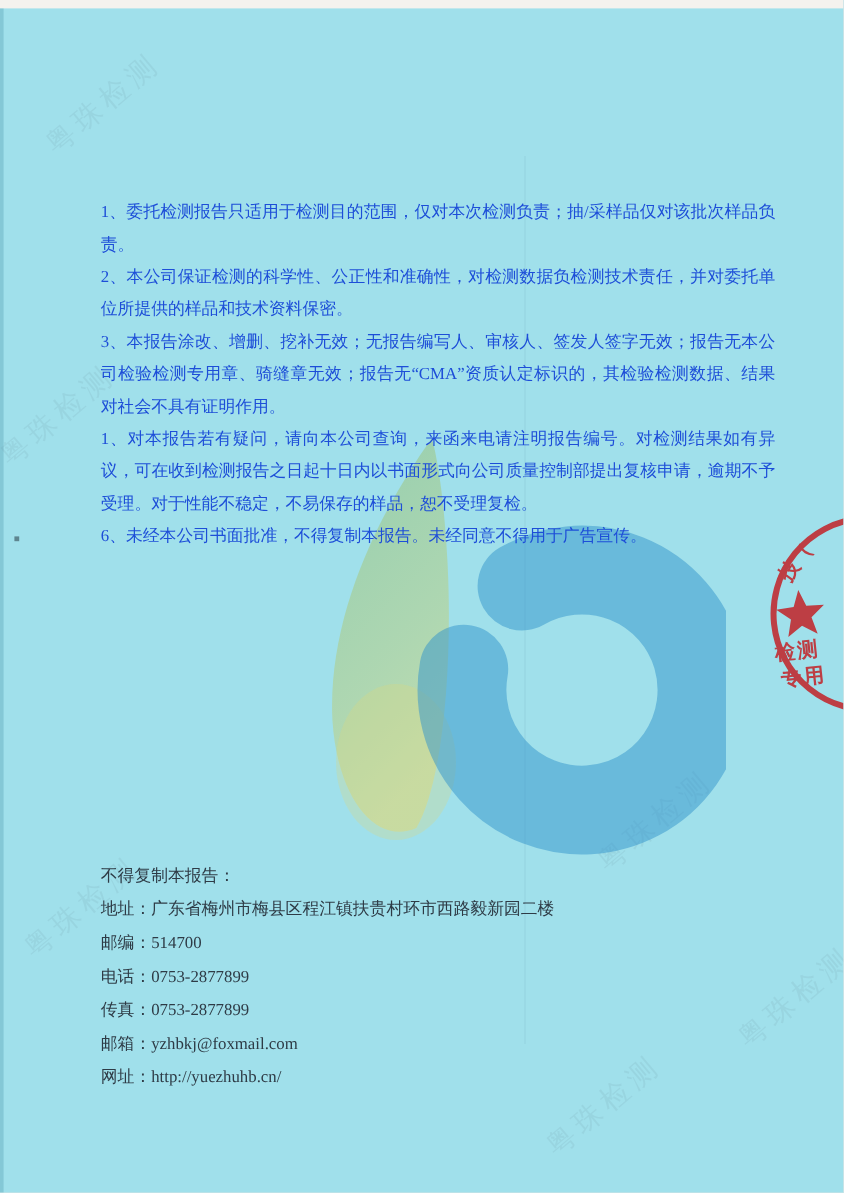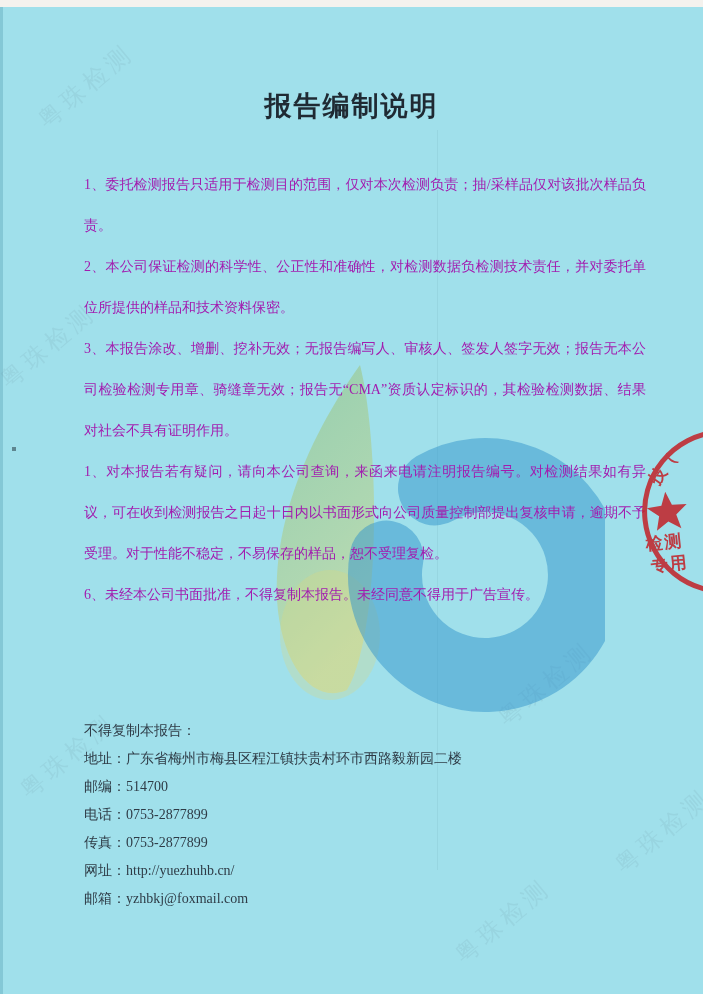--- a/index.html
+++ b/index.html
@@ -30,23 +30,23 @@
   }
   .doc-title {
     position: absolute; left: 0; top: 88px; width: 703px;
     text-align: center;
     font-size: 27px; font-weight: bold; letter-spacing: 2px;
     color: #1f2a33;
     font-family: "Liberation Sans", "DejaVu Sans", sans-serif;
   }
   .notice-list {
     position: absolute; left: 84px; top: 164px; width: 562px;
-    font-size: 14px; line-height: 41px;
+    font-size: 14px; line-height: 27px;
     text-align: justify;
-    color: #a21caf;
+    color: #1d4ed8;
   }
   .notice-list p { margin: 0; padding: 0; }
   .contact-block {
     position: absolute; left: 84px; top: 717px; width: 560px;
     font-size: 14px; line-height: 28px;
     color: #2e3b46;
   }
   .contact-row { display: flex; }
   .contact-label { white-space: pre; }
   .contact-value { white-space: pre; }
@@ -95,21 +95,20 @@
         <stop offset="0" stop-color="#8cbf7d"></stop>
         <stop offset="0.65" stop-color="#b9cf82"></stop>
         <stop offset="1" stop-color="#d9da7f"></stop>
       </linearGradient>
     </defs>
     <path d="M105,25 C55,95 18,180 22,260 C26,325 58,365 92,350 C115,310 122,210 118,130 C115,75 110,45 105,25 Z" fill="url(#leafg)" opacity="0.55"></path>
     <ellipse cx="75" cy="295" rx="50" ry="65" fill="#ddd97a" opacity="0.28"></ellipse>
     <path d="M 131.5 217.6 A 100 100 0 1 0 180 148.4" fill="none" stroke="#3193cb" stroke-width="74" stroke-linecap="round" opacity="0.5"></path>
   </svg>
 
-  <div class="doc-title">报告编制说明</div>
 
   <div class="notice-list">
     <p>1、委托检测报告只适用于检测目的范围，仅对本次检测负责；抽/采样品仅对该批次样品负责。</p>
     <p>2、本公司保证检测的科学性、公正性和准确性，对检测数据负检测技术责任，并对委托单位所提供的样品和技术资料保密。</p>
     <p>3、本报告涂改、增删、挖补无效；无报告编写人、审核人、签发人签字无效；报告无本公司检验检测专用章、骑缝章无效；报告无“CMA”资质认定标识的，其检验检测数据、结果对社会不具有证明作用。</p>
     <p>1、对本报告若有疑问，请向本公司查询，来函来电请注明报告编号。对检测结果如有异议，可在收到检测报告之日起十日内以书面形式向公司质量控制部提出复核申请，逾期不予受理。对于性能不稳定，不易保存的样品，恕不受理复检。</p>
     <p>6、未经本公司书面批准，不得复制本报告。未经同意不得用于广告宣传。</p>
   </div>
 
   <div class="contact-block">
@@ -124,26 +123,26 @@
     </div>
     <div class="contact-row">
       <span class="contact-label">电话：</span>
       <span class="contact-value">0753-2877899</span>
     </div>
     <div class="contact-row">
       <span class="contact-label">传真：</span>
       <span class="contact-value">0753-2877899</span>
     </div>
     <div class="contact-row">
+      <span class="contact-label">邮箱：</span>
+      <span class="contact-value">yzhbkj@foxmail.com</span>
+    </div>
+    <div class="contact-row">
       <span class="contact-label">网址：</span>
       <span class="contact-value">http://yuezhuhb.cn/</span>
-    </div>
-    <div class="contact-row">
-      <span class="contact-label">邮箱：</span>
-      <span class="contact-value">yzhbkj@foxmail.com</span>
     </div>
   </div>
 
   <div class="page-number">第 2 页 共 4 页</div>
 
   <svg class="seal-stamp" width="70" height="185" viewBox="0 0 70 185">
     <g transform="rotate(-6 40 90)" opacity="0.88">
       <circle cx="92" cy="89" r="80" fill="none" stroke="#c1272d" stroke-width="5"></circle>
       <polygon points="35,63 29.7,76.7 15,77.5 26.4,86.8 22.7,101 35,93 47.3,101 43.6,86.8 55,77.5 40.3,76.7" fill="#c1272d"></polygon>
       <text x="18" y="50" font-size="17" transform="rotate(-48 30 42)">技（</text>

